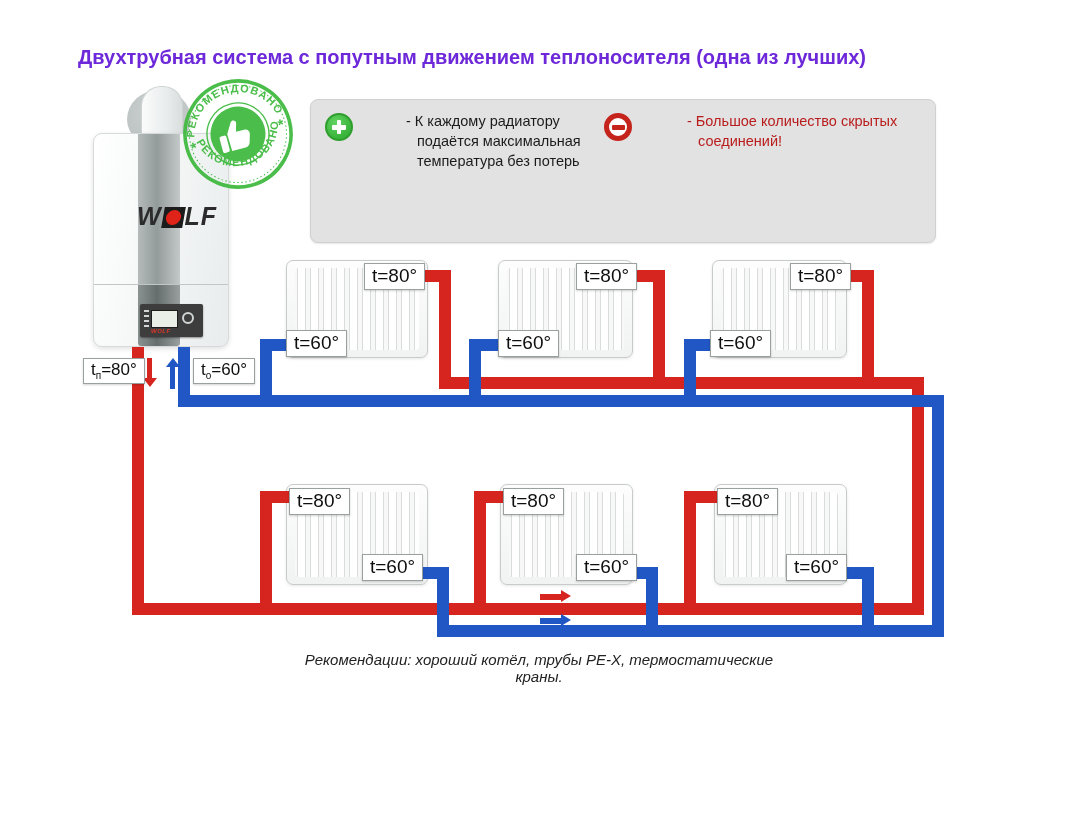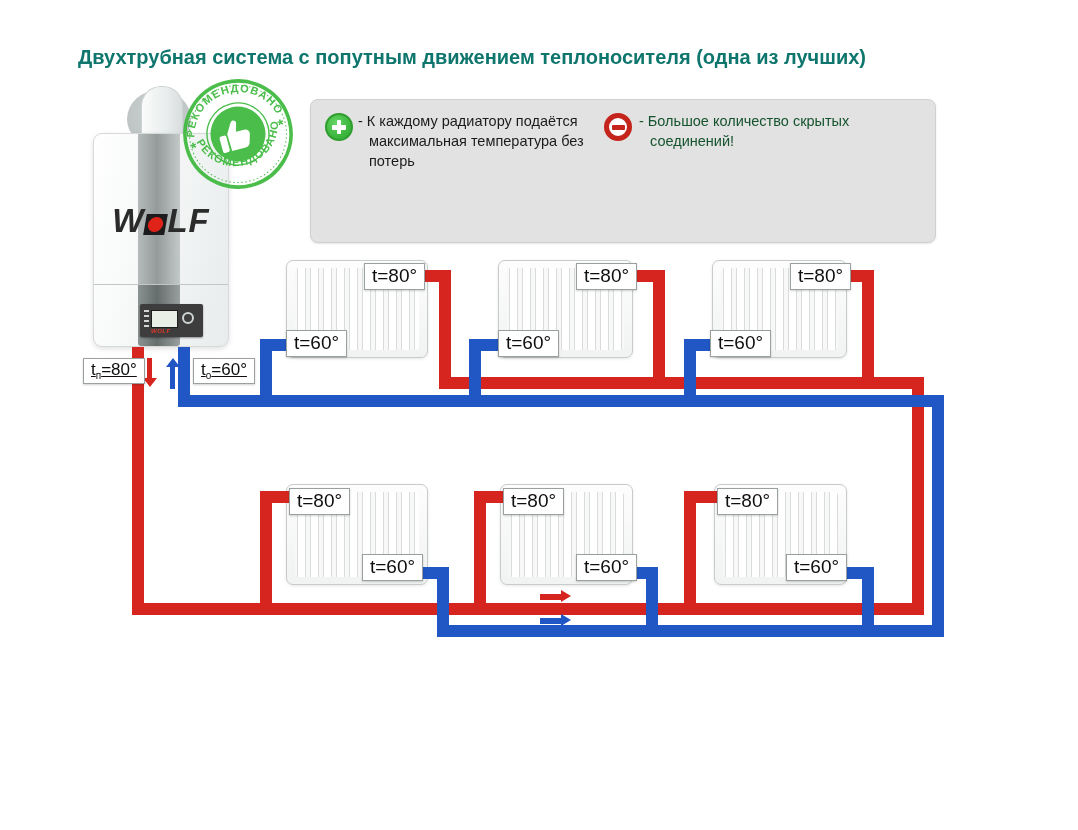--- a/index.html
+++ b/index.html
@@ -1,42 +1,42 @@
 <!DOCTYPE html>
 <html style="--supply: #d6251e; --return: #2057c4; --info-bg: #e2e2e2; --minus-red: #c4241c; --stamp-green: #41ba41;"><head>
 <meta charset="utf-8">
 <style>
   html,body{margin:0;padding:0;background:#fff;}
   body{font-family:"Liberation Sans","DejaVu Sans",sans-serif;}
   #canvas{position:relative;width:1078px;height:830px;background:#fff;overflow:hidden;}
 
-  .page-title{position:absolute;left:78px;top:46px;width:900px;font-size:20px;font-weight:700;color:#0f766e;}
+  .page-title{position:absolute;left:78px;top:46px;width:900px;font-size:20px;font-weight:700;color:#6d28d9;}
 
   
   .info-box{position:absolute;left:310px;top:99px;width:624px;height:142px;background:var(--info-bg,#e2e2e2);border:1px solid #d0d0d0;border-radius:8px;box-shadow:0 1px 2px rgba(0,0,0,.10);}
   .plus-icon{position:absolute;left:14px;top:13px;width:28px;height:28px;border-radius:50%;
     background:radial-gradient(circle at 38% 32%, #63d463, #39b339 70%);border:2px solid #2f9e2f;box-sizing:border-box;}
   .plus-icon::before,.plus-icon::after{content:"";position:absolute;background:#fff;border-radius:1px;}
   .plus-icon::before{left:5px;top:10px;width:14px;height:4.5px;}
   .plus-icon::after{left:9.8px;top:5px;width:4.5px;height:14px;}
   .minus-icon{position:absolute;left:293px;top:13px;width:28px;height:28px;border-radius:50%;
     background:#fff;border:5px solid var(--minus-red,#c4241c);box-sizing:border-box;}
   .minus-icon::before{content:"";position:absolute;left:2.5px;top:7px;width:13px;height:4.5px;background:var(--minus-red,#c4241c);border-radius:1px;}
   .pros-list{position:absolute;left:47px;top:11px;width:238px;font-size:14.5px;line-height:20px;color:#1b1b1b;}
-  .cons-list{position:absolute;left:328px;top:11px;width:292px;font-size:14.5px;line-height:20px;color:#14532d;}
-  .pc-item{padding-left:11px;text-indent:-11px;}
+  .cons-list{position:absolute;left:328px;top:11px;width:292px;font-size:14.5px;line-height:20px;color:#b91c1c;}
+  .pc-item{padding-left:11px;text-indent:-11px;margin-left:48px;}
 
   
   .flue-shadow{position:absolute;left:127px;top:90px;width:64px;height:58px;background:radial-gradient(circle at 50% 40%,#cdd2d2,#b9bfbf);border-radius:50%;}
   .flue{position:absolute;left:141px;top:86px;width:40px;height:54px;background:linear-gradient(90deg,#fbfbfb,#e9eded 60%,#d9dddd);border:1px solid #ced3d3;border-bottom:none;border-radius:20px 20px 3px 3px;}
   .boiler-body{position:absolute;left:93px;top:133px;width:134px;height:212px;background:linear-gradient(100deg,#ffffff,#f3f5f5 55%,#e8ecec);border:1px solid #d6dada;border-radius:9px;box-shadow:0 2px 5px rgba(0,0,0,.12);}
   .boiler-stripe{position:absolute;left:44px;top:0;width:42px;height:150px;background:linear-gradient(90deg,#b5bbbb,#949b9b 45%,#c3c8c8);}
   .boiler-seam{position:absolute;left:0;top:150px;width:100%;height:1px;background:#c2c6c6;}
   .boiler-stripe-low{position:absolute;left:44px;top:151px;width:42px;height:61px;background:linear-gradient(90deg,#8b9292,#666d6d 45%,#9aa0a0);border-radius:0 0 3px 3px;}
-  .wolf-logo{position:absolute;left:0;top:68px;width:100%;text-align:center;font-size:33px;font-weight:900;font-style:italic;color:#2b2b2b;letter-spacing:1px;}
+  .wolf-logo{position:absolute;left:16px;top:68px;width:100%;text-align:center;font-size:25px;font-weight:900;font-style:italic;color:#2b2b2b;letter-spacing:1px;}
   .wolf-o{display:inline-block;width:21px;height:21px;background:#1c1c1c;vertical-align:-3px;transform:skewX(-10deg);position:relative;margin:0 1px;}
   .wolf-o::after{content:"";position:absolute;left:3px;top:3px;width:15px;height:15px;background:#e02318;border-radius:50%;}
   .boiler-panel{position:absolute;left:46px;top:170px;width:63px;height:33px;background:#3d3d3d;border-radius:2px;box-shadow:0 1px 2px rgba(0,0,0,.4);}
   .panel-lcd{position:absolute;left:11px;top:6px;width:25px;height:16px;background:#e9eee7;border:1px solid #1d1d1d;}
   .panel-knob{position:absolute;left:42px;top:8px;width:12px;height:12px;border:2px solid #cfd4d4;border-radius:50%;box-sizing:border-box;}
   .panel-btn{position:absolute;left:4px;width:5px;height:2px;background:#d2d6d6;}
   .panel-brand{position:absolute;left:11px;top:24px;font-size:6px;font-weight:700;font-style:italic;color:#e23528;letter-spacing:.5px;}
 
   
   .stamp{position:absolute;left:182px;top:78px;width:112px;height:112px;transform:rotate(-15deg);opacity:.95;}
@@ -57,21 +57,21 @@
   .pipe{position:absolute;}
   .pipe.red{background:var(--supply,#d6251e);}
   .pipe.blue{background:var(--return,#2057c4);}
   .red-layer{position:absolute;left:0;top:0;z-index:3;}
   .blue-layer{position:absolute;left:0;top:0;z-index:4;}
   .rad-layer{z-index:2;}
 
   
   .tlbl{position:absolute;z-index:6;background:#fff;border:1px solid #9aa0a0;padding:1px 7px 2px;font-size:19px;color:#0e0e0e;white-space:nowrap;box-shadow:0 1px 2px rgba(0,0,0,.18);}
   .tlbl sub{font-size:10px;}
-  .blbl{font-size:17px;text-decoration:underline;}
+  .blbl{font-size:17px;}
 
   
   .varrow{position:absolute;z-index:5;width:5px;}
   .varrow .shaft{position:absolute;left:0;top:0;width:5px;height:22px;}
   .varrow .head{position:absolute;left:-4.5px;width:0;height:0;border-left:7px solid transparent;border-right:7px solid transparent;}
   .varrow.down .head{top:20px;border-top:9px solid currentColor;}
   .varrow.up .head{top:-9px;border-bottom:9px solid currentColor;}
   .varrow .shaft{background:currentColor;}
   .harrow{position:absolute;z-index:5;height:6px;}
   .harrow .shaft{position:absolute;left:0;top:3.5px;width:21px;height:6px;background:currentColor;}
@@ -211,14 +211,15 @@
 
   <div class="harrow" style="left:540px;top:590px;color:var(--supply)">
       <div class="shaft"></div>
       <div class="head"></div>
     </div>
   <div class="harrow" style="left:540px;top:614px;color:var(--return)">
       <div class="shaft"></div>
       <div class="head"></div>
     </div>
 
+  <div class="footer-note">Рекомендации: хороший котёл, трубы PE-X, термостатические краны.</div>
 
 </div>
 
 </body></html>

